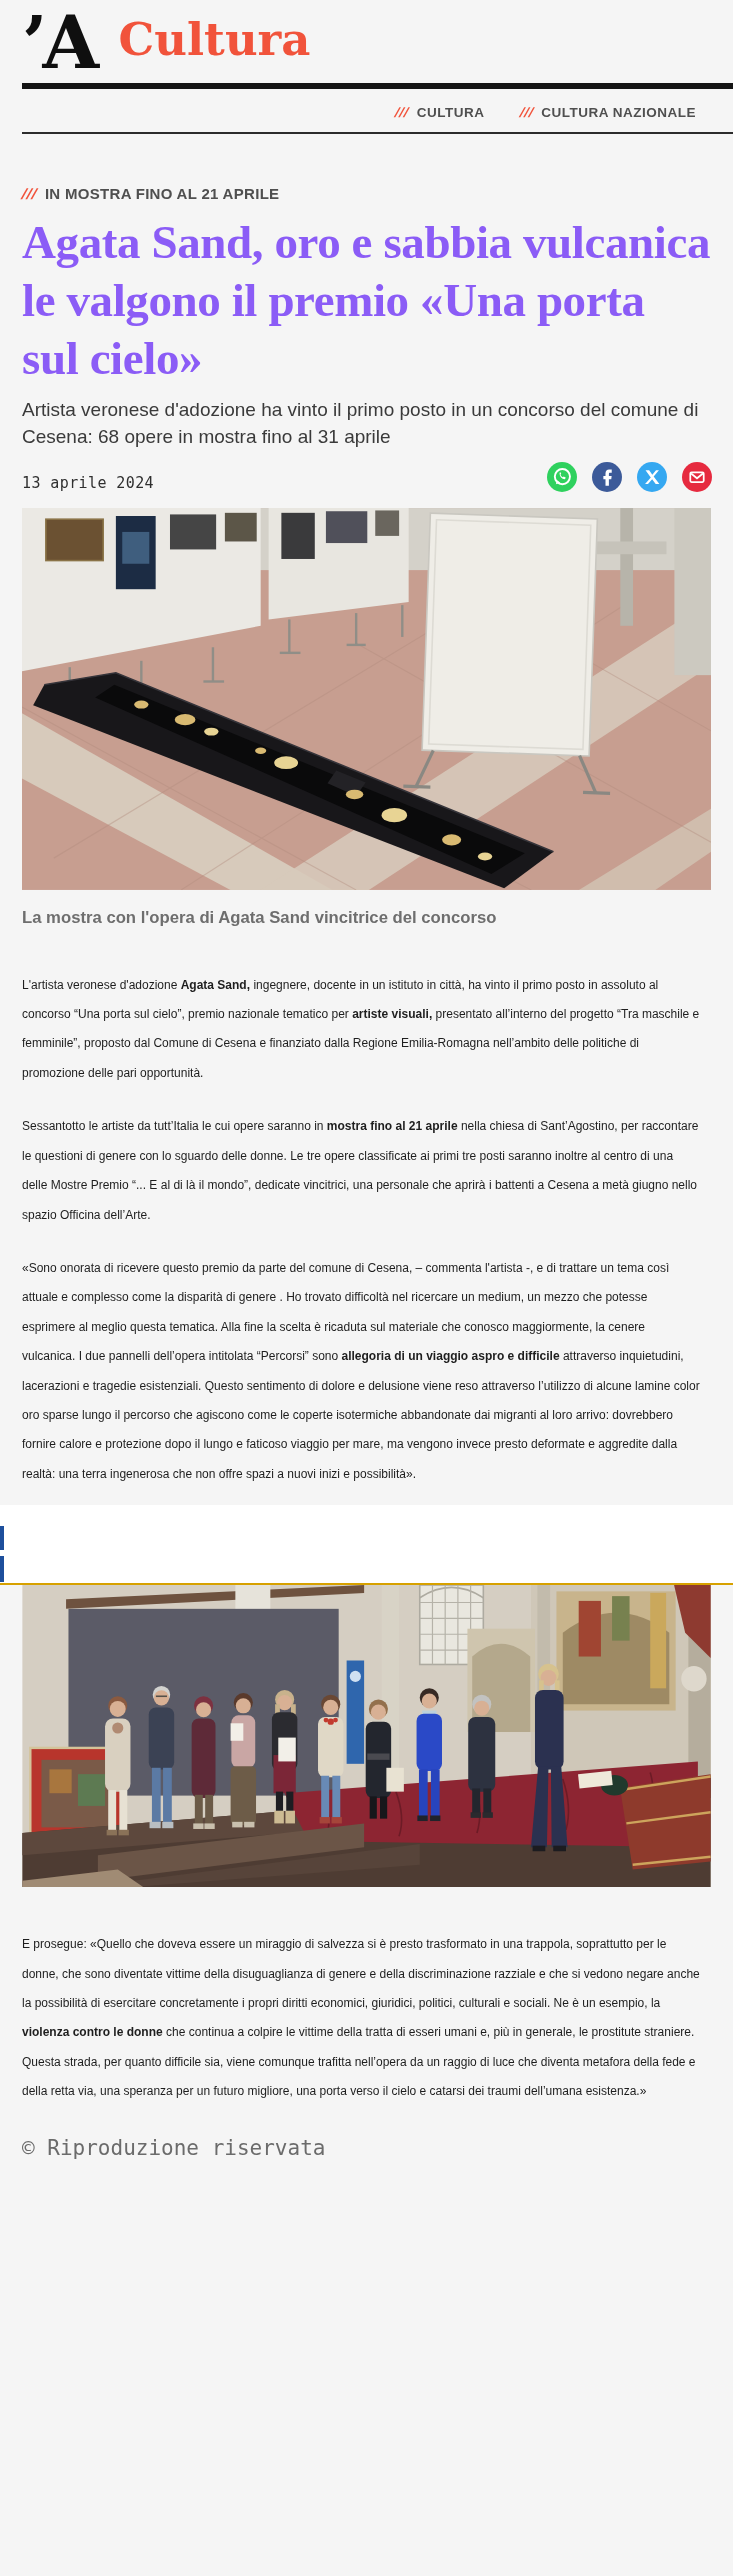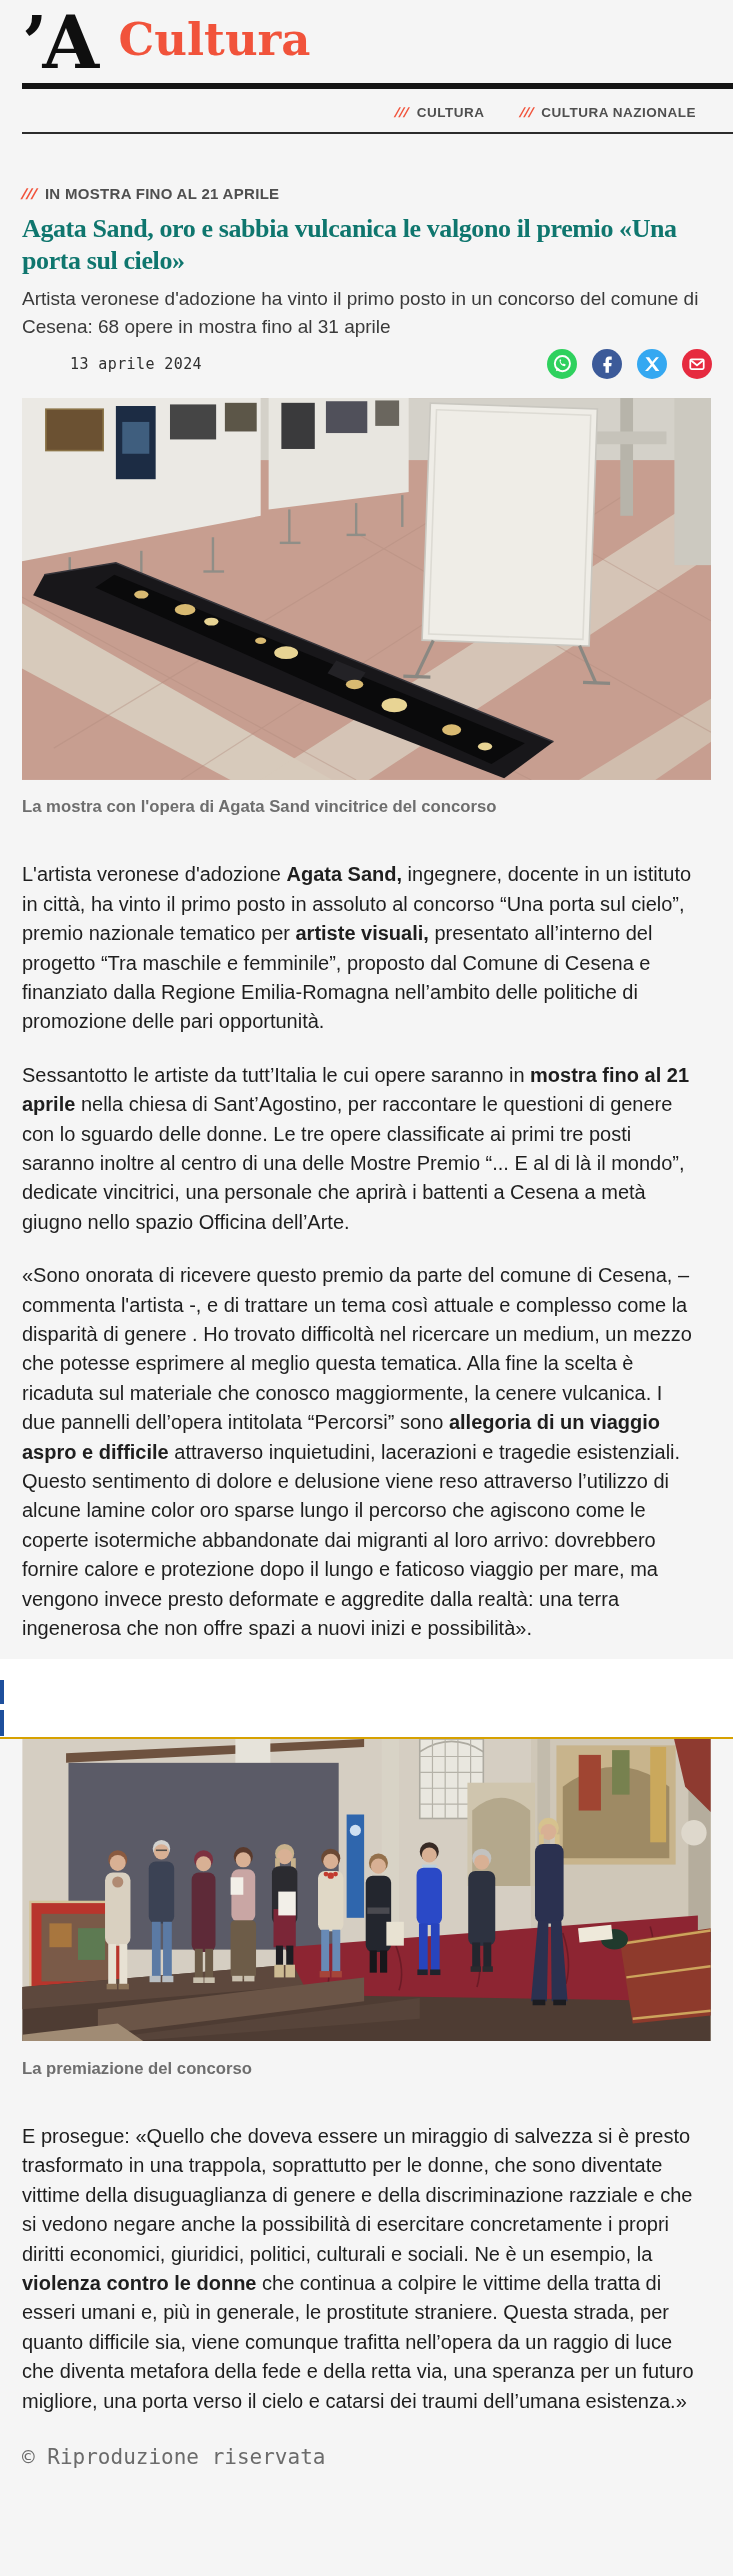--- a/index.html
+++ b/index.html
@@ -32,36 +32,36 @@
   .slashes { font-weight: 800; font-style: italic; letter-spacing: 0.8px; display: inline-block; transform: skewX(-10deg); }
   .thin-rule { margin-left: 22px; height: 1.6px; background: #2c2c2c; }
   
   .article { padding: 0 22px; }
   .kicker {
     margin-top: 51px; display: flex; gap: 8px; align-items: baseline;
     font-weight: 700; font-size: 15px; color: #4f4f4f; letter-spacing: 0.3px; text-transform: uppercase;
   }
   h1.title {
     font-family: "Liberation Serif", serif; font-weight: 700;
-    font-size: 26px; line-height: 1.24; letter-spacing: -0.4px;
-    color: #0f766e; margin: 11px 0 0; max-width: 689px;
+    font-size: 47px; line-height: 1.24; letter-spacing: -0.4px;
+    color: #8b5cf6; margin: 11px 0 0; max-width: 689px;
   }
   .subtitle { font-size: 19px; line-height: 1.45; color: #3a3a3a; margin: 8px 0 0; max-width: 684px; }
-  .meta-row { display: flex; justify-content: space-between; align-items: center; margin-top: 6.4px; height: 35px; margin-left: 48px; }
+  .meta-row { display: flex; justify-content: space-between; align-items: flex-end; margin-top: 6.4px; height: 35px; }
   .date { font-family: "DejaVu Sans Mono", monospace; font-size: 15px; color: #2f2f2f; letter-spacing: 0.4px; }
   .share-row { display: flex; gap: 15px; }
   .share-btn {
     width: 30px; height: 30px; border-radius: 50%; border: none; padding: 0;
     display: flex; align-items: center; justify-content: center; cursor: pointer;
   }
   .share-btn svg { display: block; }
   figure.photo { margin: 16px 0 0; }
   figure.photo svg { display: block; }
   .caption { margin-top: 17.5px; font-size: 16.7px; font-weight: 700; color: #6e6e6e; }
-  .body-par { font-size: 20px; line-height: 29.4px; color: #1e1e1e; max-width: 678px; margin: 24px 0 0; }
+  .body-par { font-size: 12px; line-height: 29.4px; color: #1e1e1e; max-width: 678px; margin: 24px 0 0; }
   .body-par.first-after-caption { margin-top: 43px; }
   .body-par strong { font-weight: 700; }
   
   .embed-block {
     margin: 16px -22px 0; height: 80px; background: #ffffff;
     border-bottom: 2.4px solid #d7a100; position: relative;
   }
   .embed-sliver { position: absolute; left: 0; width: 4px; background: #1d4f9c; }
   .sliver-a { top: 21px; height: 24px; }
   .sliver-b { top: 51px; height: 26px; }
@@ -376,19 +376,18 @@
         <rect x="642" y="328" width="16" height="7" fill="#1c1c20"></rect>
           <rect x="668" y="328" width="16" height="7" fill="#1c1c20"></rect>
         </g>
 
       <polygon points="752,255 866,238 866,348 768,358" fill="#8e3a2c"></polygon>
       <path d="M752,258 L866,241 M760,300 L866,286 M768,352 L866,342" stroke="#cda45c" stroke-width="3" fill="none"></path>
       <ellipse cx="745" cy="252" rx="17" ry="13" fill="#203a2d"></ellipse>
       <rect x="700" y="236" width="42" height="18" fill="#eee9da" transform="rotate(-6 721 245)"></rect>
     </svg>
   </figure>
-  <figcaption class="caption">La premiazione del concorso</figcaption>
 
   <p class="body-par first-after-caption"><span>E prosegue: «Quello che doveva essere un miraggio di salvezza si è presto trasformato in una trappola, soprattutto per le donne, che sono diventate vittime della disuguaglianza di genere e della discriminazione razziale e che si vedono negare anche la possibilità di esercitare concretamente i propri diritti economici, giuridici, politici, culturali e sociali. Ne è un esempio, la </span><strong>violenza contro le donne</strong><span> che continua a colpire le vittime della tratta di esseri umani e, più in generale, le prostitute straniere. Questa strada, per quanto difficile sia, viene comunque trafitta nell’opera da un raggio di luce che diventa metafora della fede e della retta via, una speranza per un futuro migliore, una porta verso il cielo e catarsi dei traumi dell’umana esistenza.»</span></p>
 
   <div class="footer-note">© Riproduzione riservata</div>
 </main>
 
 
 </body></html>

